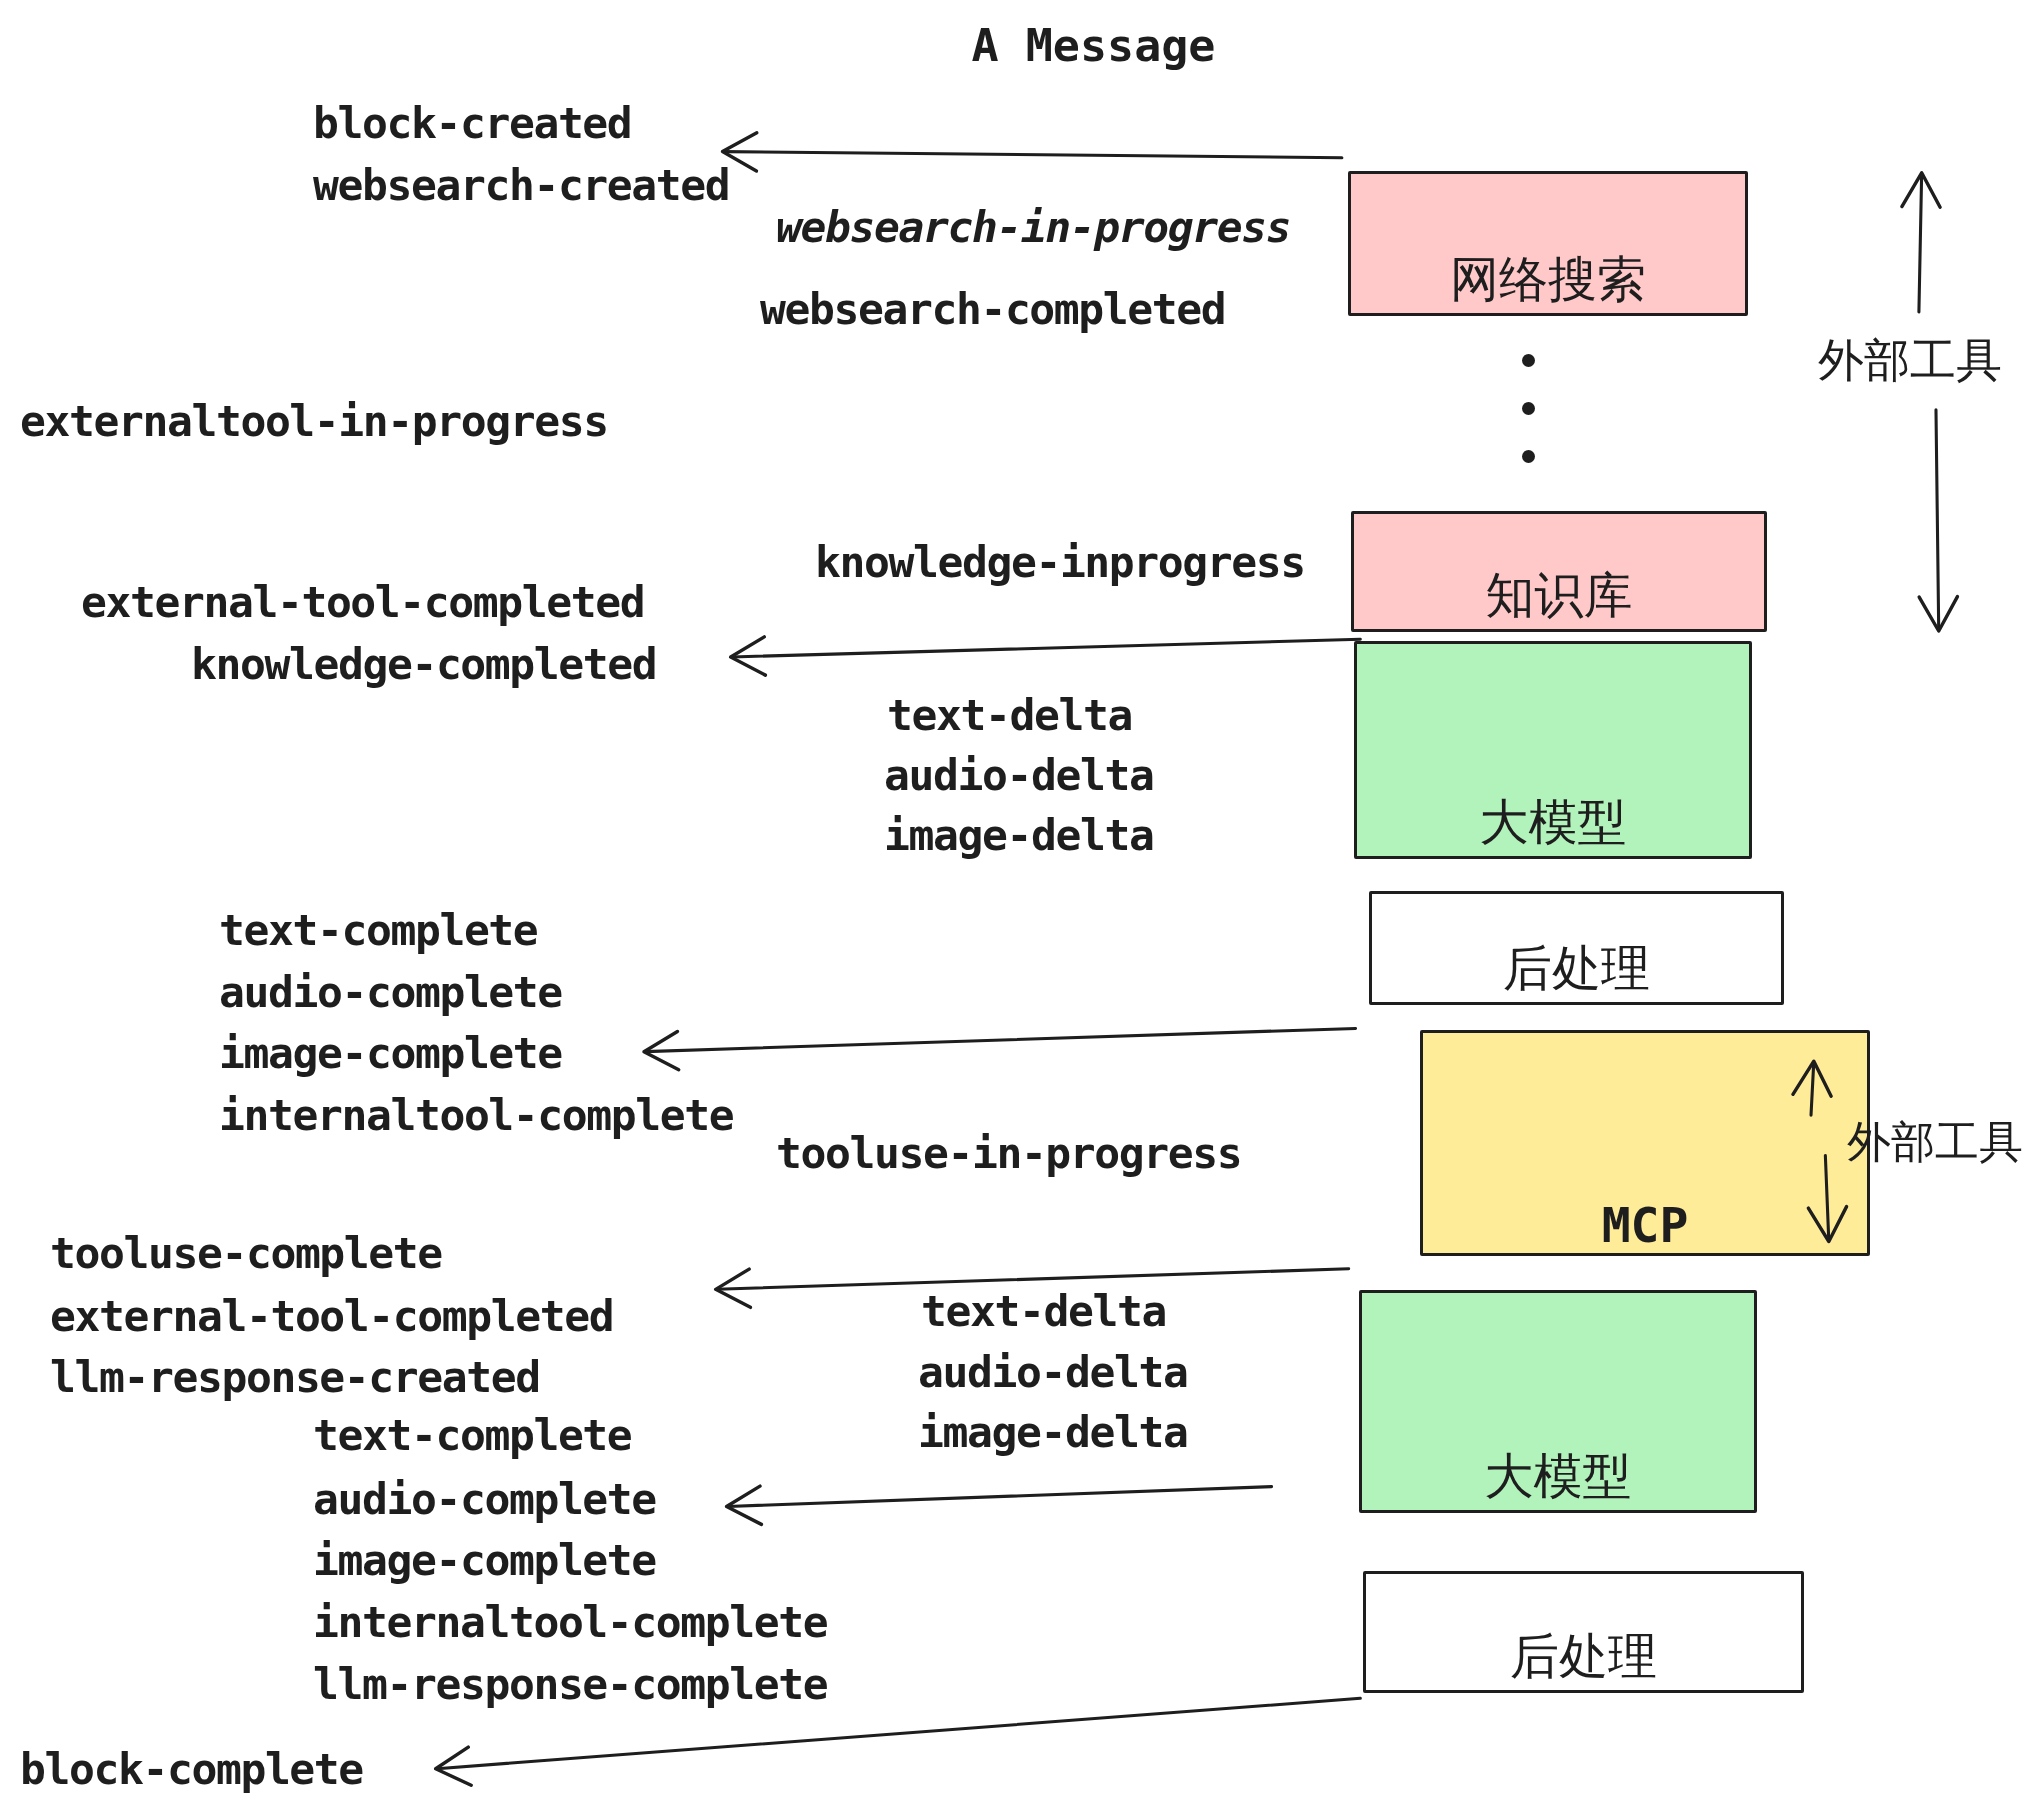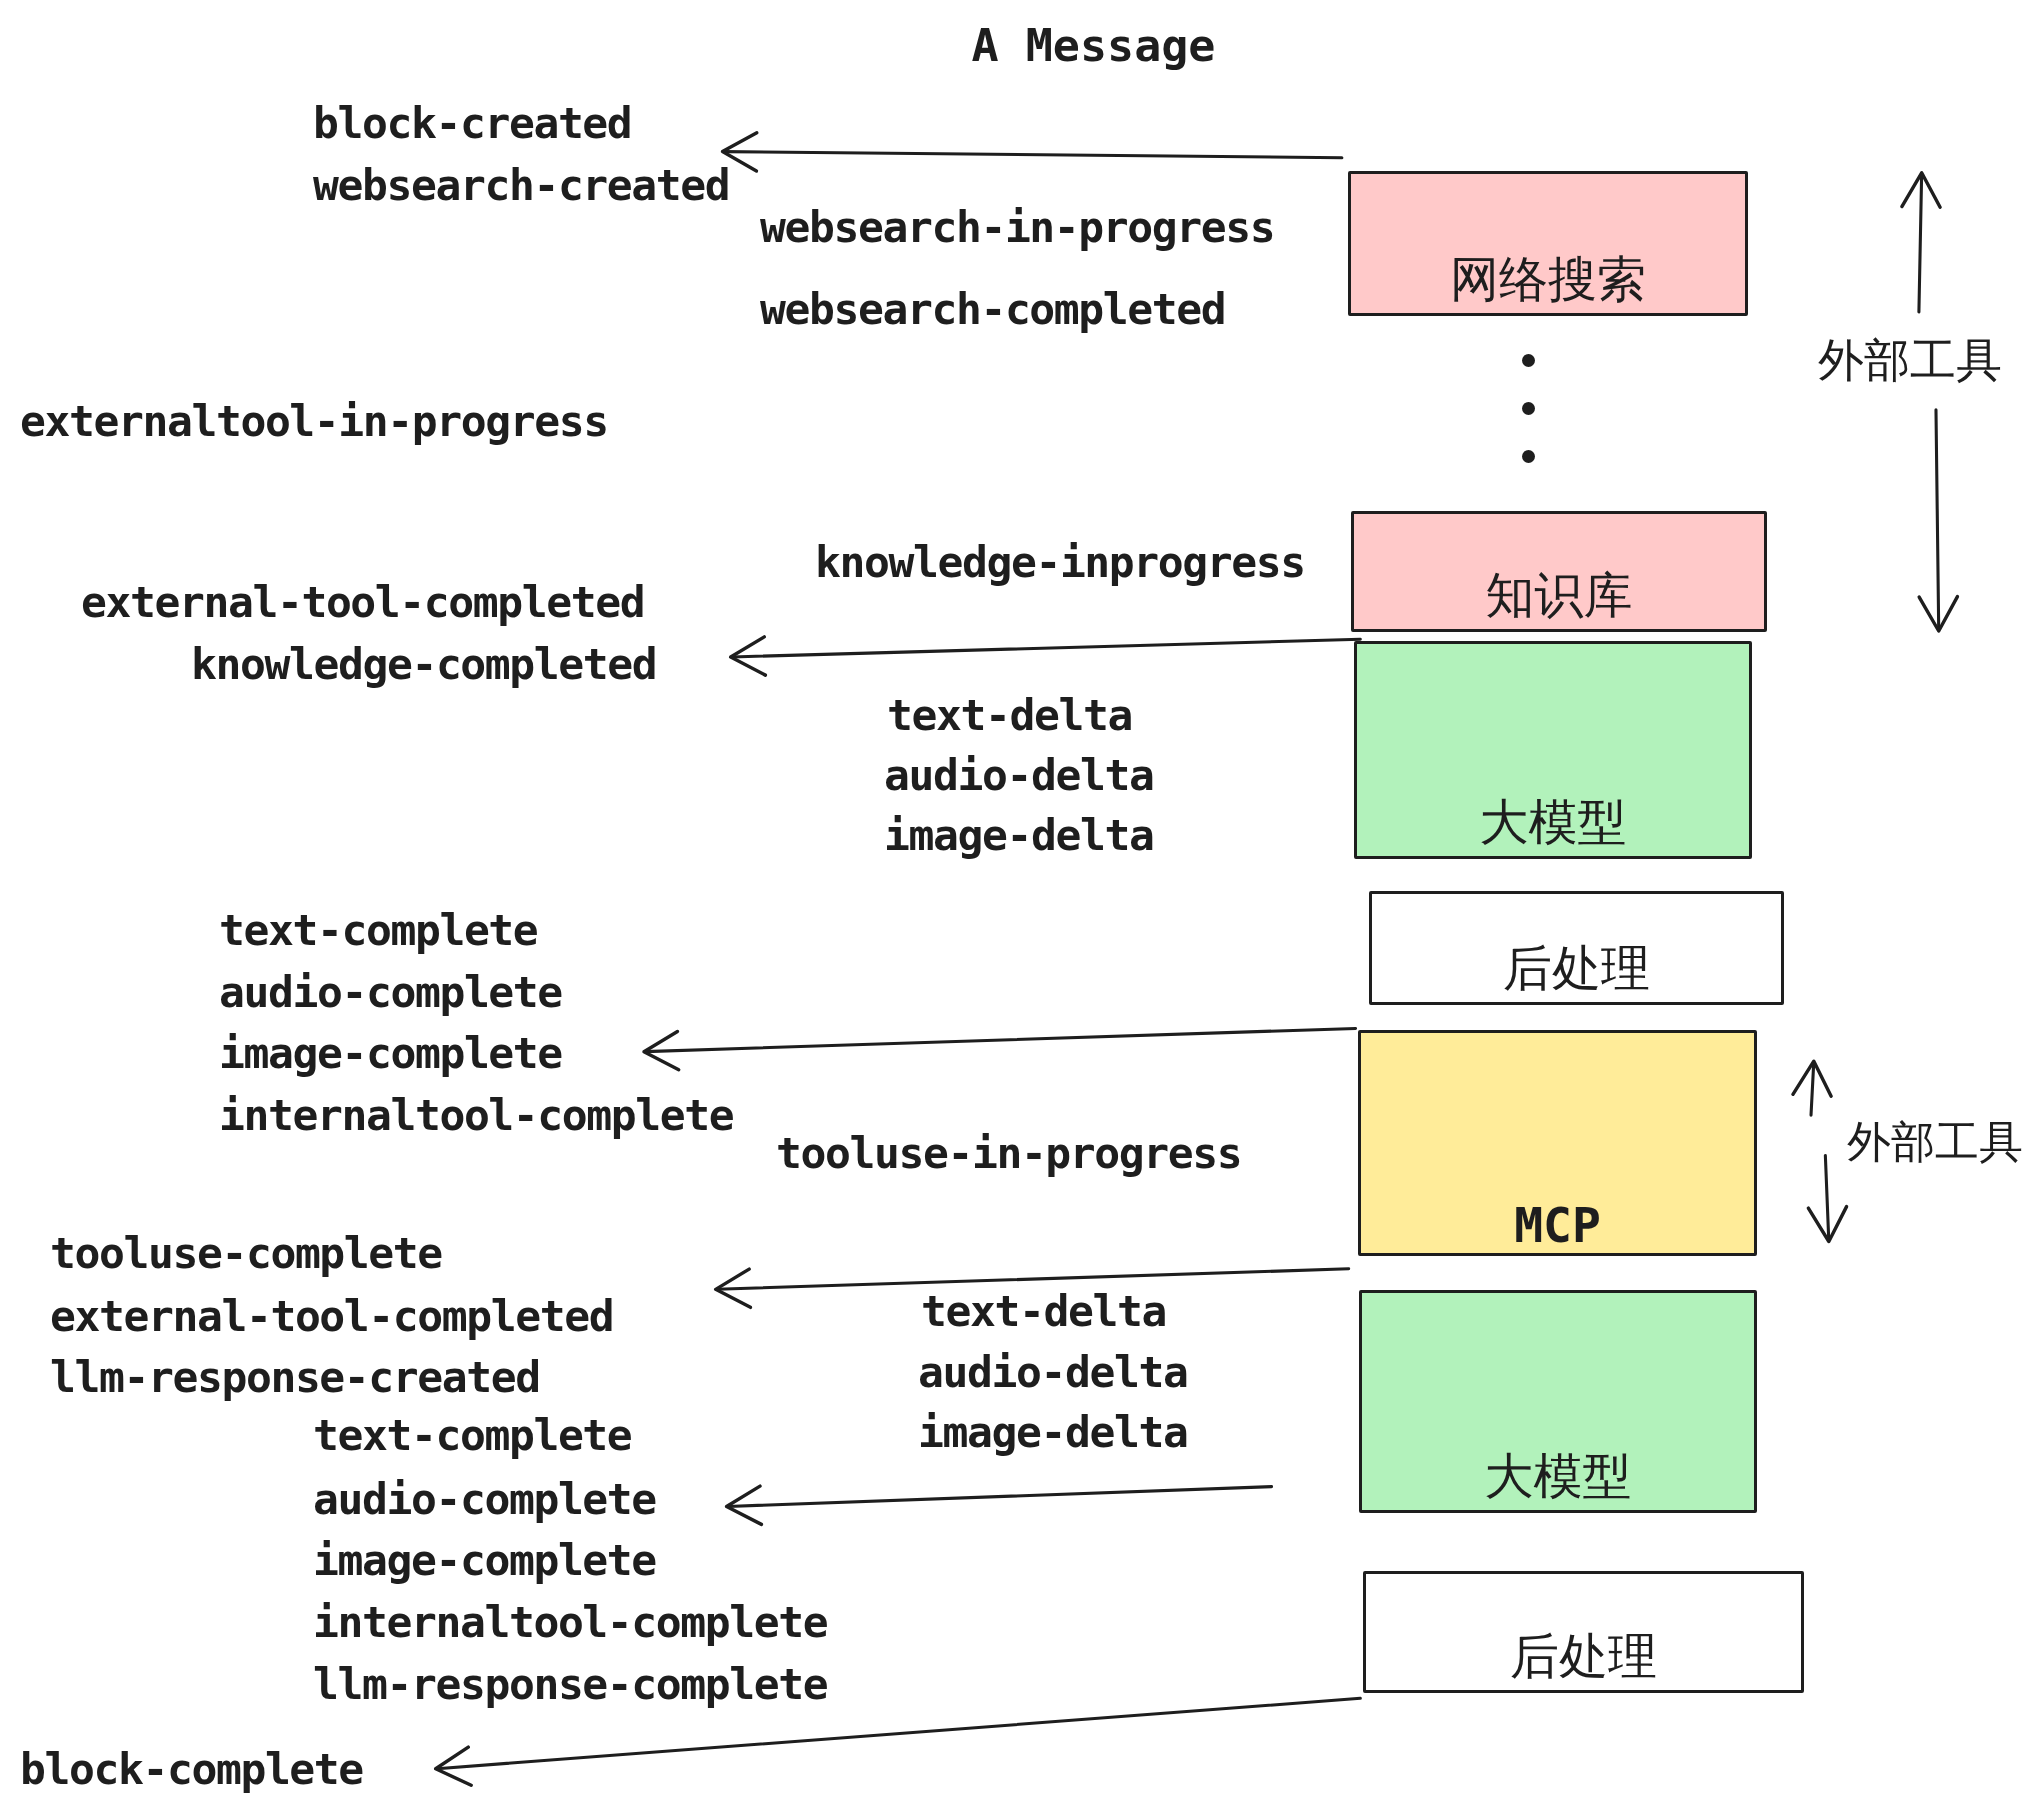--- a/index.html
+++ b/index.html
@@ -61,21 +61,21 @@
 </style>
 </head>
 <body>
 
 <div id="canvas">
 
   <div class="title" style="left:943px;top:19px;width:301px;">A Message</div>
 
   <div class="ev" style="left:313px;top:99px;">block-created</div>
   <div class="ev" style="left:313px;top:161px;">websearch-created</div>
-  <div class="ev" style="left:760px;top:203px;">websearch-in-progress</div>
+  <div class="ev" style="left:776px;top:203px;font-style:italic;">websearch-in-progress</div>
   <div class="ev" style="left:760px;top:285px;">websearch-completed</div>
   <div class="ev" style="left:20px;top:397px;">externaltool-in-progress</div>
   <div class="ev" style="left:779px;top:538px;margin-left:36px;">knowledge-inprogress</div>
   <div class="ev" style="left:81px;top:578px;">external-tool-completed</div>
   <div class="ev" style="left:191px;top:640px;">knowledge-completed</div>
   <div class="ev" style="left:887px;top:691px;">text-delta</div>
   <div class="ev" style="left:884px;top:751px;">audio-delta</div>
   <div class="ev" style="left:884px;top:811px;">image-delta</div>
   <div class="ev" style="left:219px;top:906px;">text-complete</div>
   <div class="ev" style="left:219px;top:968px;">audio-complete</div>
@@ -110,21 +110,21 @@
   </div>
 
   <div class="box" style="left:1354px;top:641px;width:398px;height:218px;background:#b2f2bb;">
     <span class="lbl">大模型</span>
   </div>
 
   <div class="box" style="left:1369px;top:891px;width:415px;height:114px;background:#ffffff;">
     <span class="lbl">后处理</span>
   </div>
 
-  <div class="box" style="left:1358px;top:1030px;width:399px;height:226px;background:#ffec99;">
+  <div class="box" style="left:1420px;top:1030px;width:450px;height:226px;background:#ffec99;">
     <span class="lbl mono">MCP</span>
   </div>
 
   <div class="box" style="left:1359px;top:1290px;width:398px;height:223px;background:#b2f2bb;">
     <span class="lbl">大模型</span>
   </div>
 
   <div class="box" style="left:1363px;top:1571px;width:441px;height:122px;background:#ffffff;">
     <span class="lbl">后处理</span>
   </div>

